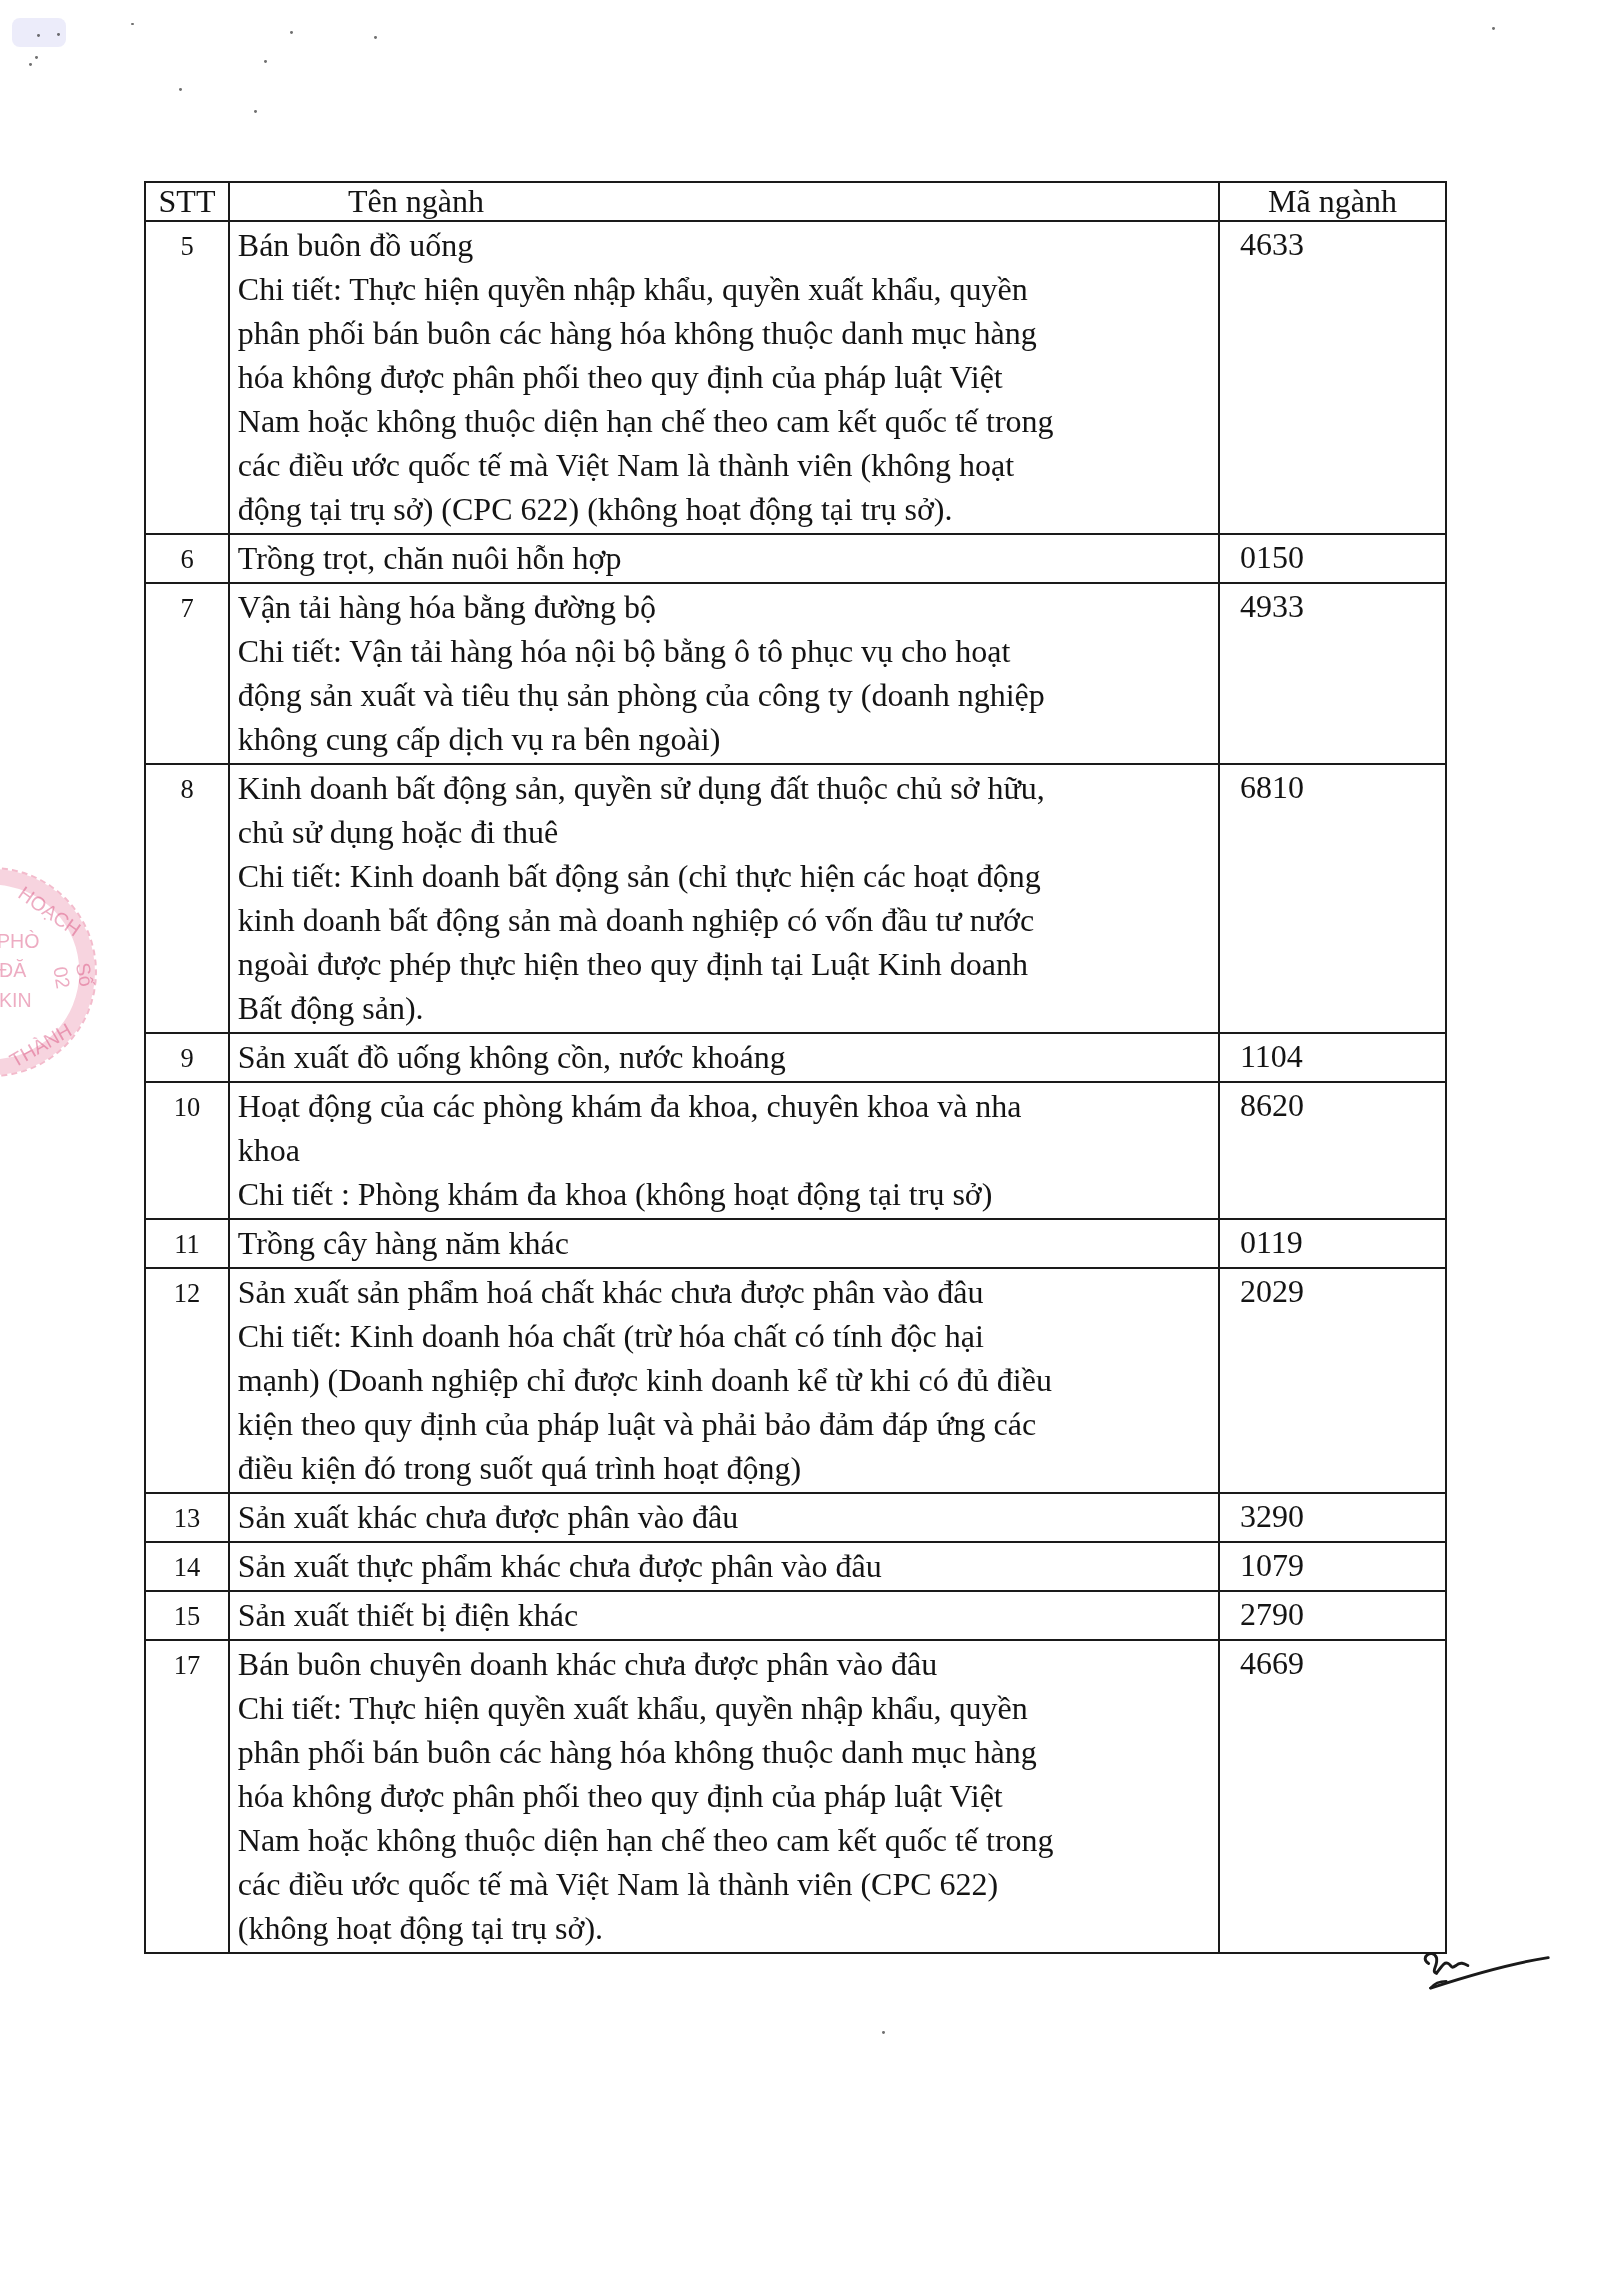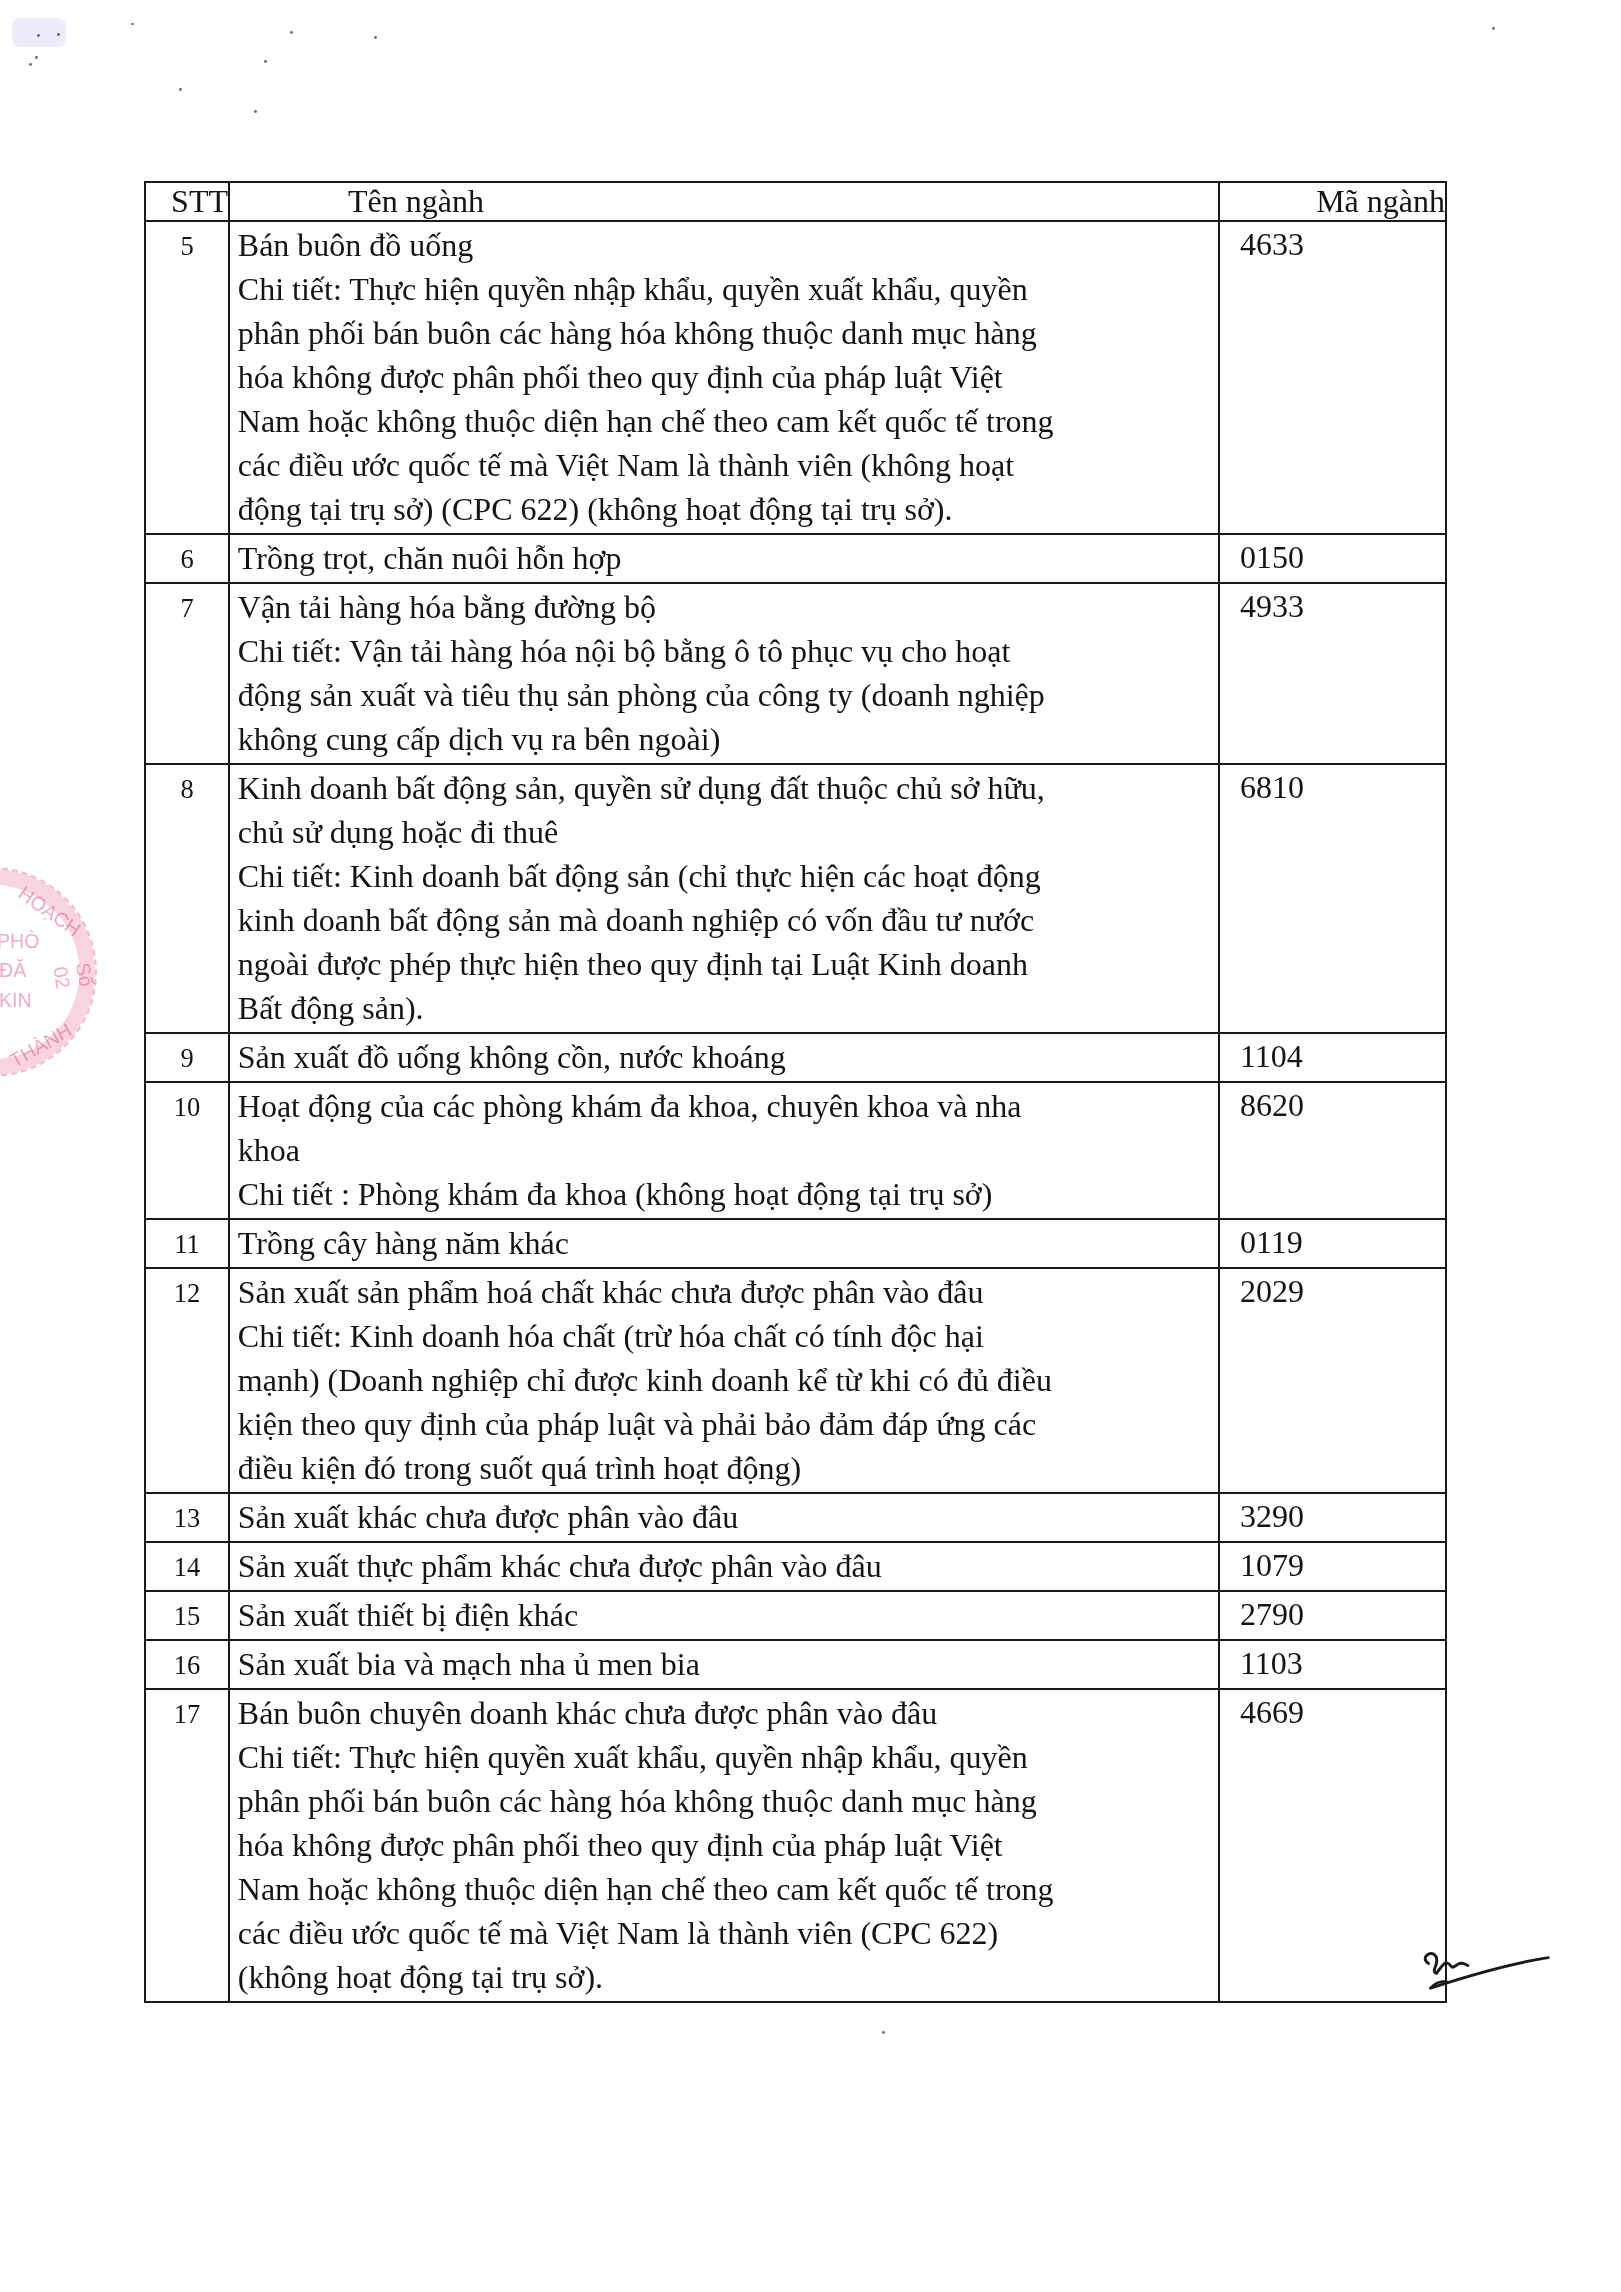--- a/index.html
+++ b/index.html
@@ -24,21 +24,21 @@
     border: 2.5px solid #1a1a1a;
     vertical-align: top;
     font-size: 32px;
     line-height: 44px;
     padding: 0;
     font-weight: normal;
   }
   col.c-stt { width: 84px; }
   col.c-name { width: 990px; }
   col.c-code { width: 227px; }
-  th { height: 37px; line-height: 37px !important; text-align: right; }
+  th { height: 37px; line-height: 37px !important; text-align: center; }
   th.h-name { text-align: left; padding-left: 118px !important; }
   td.stt { text-align: center; font-size: 26.5px !important; padding-top: 2px !important; }
   td.name { padding: 1px 7.8px 2px 7.8px !important; margin-left: 34px; }
   td.code { padding: 0 20px !important; }
   .line { display: block; white-space: nowrap; }
 
   .stamp {
     position: absolute; left: -113px; top: 867px;
     width: 206px; height: 206px; border-radius: 50%;
     border: 2px dashed rgba(220,60,110,.35);
@@ -181,27 +181,20 @@
           <td class="code">1079</td>
         </tr>
         <tr>
           <td class="stt">15</td>
           <td class="name">
             <span class="line">Sản xuất thiết bị điện khác</span>
           </td>
           <td class="code">2790</td>
         </tr>
         <tr>
-          <td class="stt">16</td>
-          <td class="name">
-            <span class="line">Sản xuất bia và mạch nha ủ men bia</span>
-          </td>
-          <td class="code">1103</td>
-        </tr>
-        <tr>
           <td class="stt">17</td>
           <td class="name">
             <span class="line">Bán buôn chuyên doanh khác chưa được phân vào đâu</span>
             <span class="line">Chi tiết: Thực hiện quyền xuất khẩu, quyền nhập khẩu, quyền</span>
             <span class="line">phân phối bán buôn các hàng hóa không thuộc danh mục hàng</span>
             <span class="line">hóa không được phân phối theo quy định của pháp luật Việt</span>
             <span class="line">Nam hoặc không thuộc diện hạn chế theo cam kết quốc tế trong</span>
             <span class="line">các điều ước quốc tế mà Việt Nam là thành viên (CPC 622)</span>
             <span class="line">(không hoạt động tại trụ sở).</span>
           </td>

